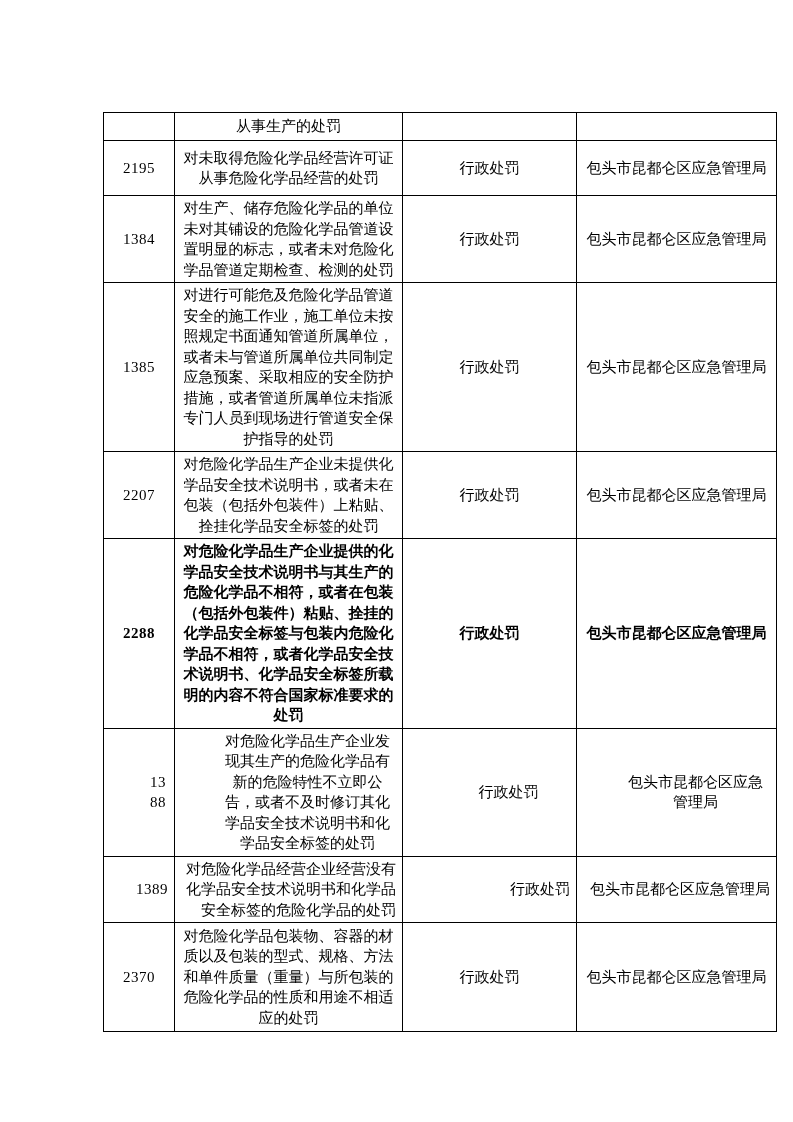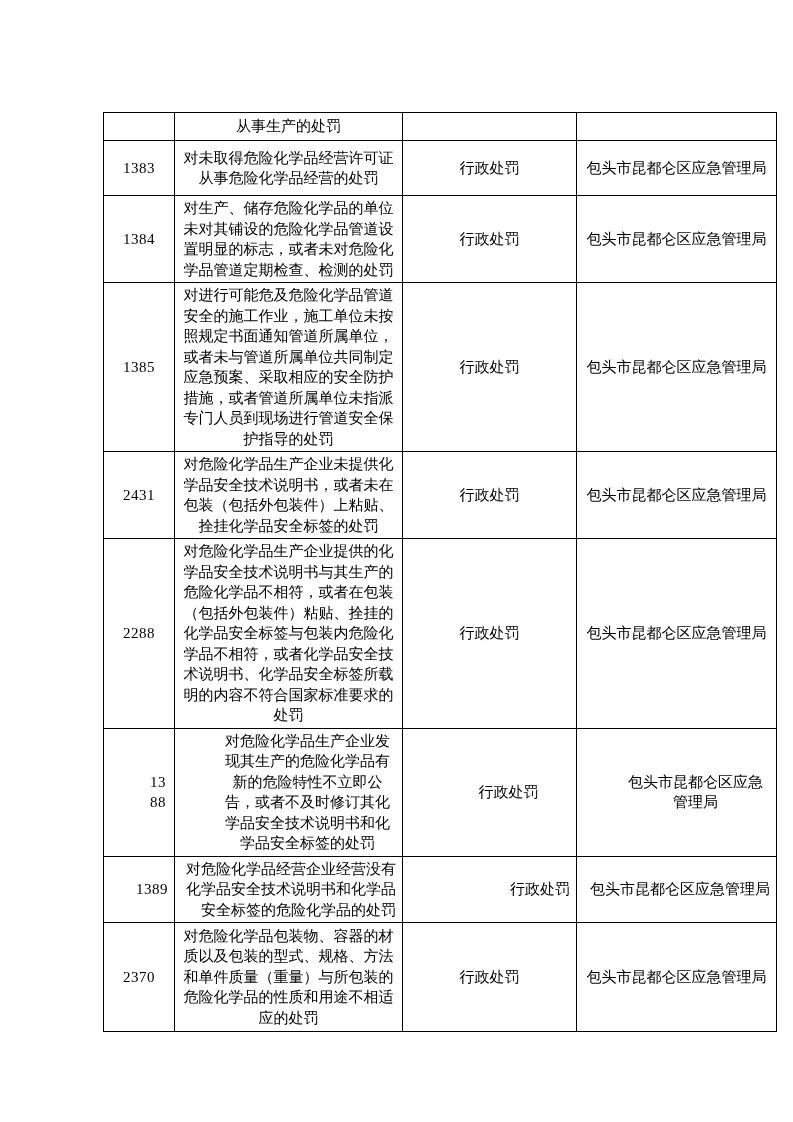--- a/index.html
+++ b/index.html
@@ -35,21 +35,21 @@
     padding: 2px 6px;
     word-break: break-all;
   }
   td.col-seq { padding: 2px 2px; letter-spacing: 0.5px; }
   
   tr:nth-child(1) td { height: 28px; }
   tr:nth-child(2) td { height: 55px; }
   tr:nth-child(3) td { height: 81px; }
   tr:nth-child(4) td { height: 163px; }
   tr:nth-child(5) td { height: 87px; font-family: Liberation Serif, serif; }
-  tr:nth-child(6) td { height: 186px; }
+  tr:nth-child(6) td { height: 186px; font-weight: bold; }
   tr:nth-child(7) td { height: 113px; padding-left: 44px; }
   tr:nth-child(8) td { height: 65px; text-align: right; }
   tr:nth-child(9) td { height: 109px; }
 </style>
 </head>
 <body>
 
 <div class="page">
   <table class="penalty-table">
     <colgroup>
@@ -59,39 +59,39 @@
       <col style="width:200px">
     </colgroup>
     <tbody id="penalty-table-body">
         <tr>
           <td class="col-seq"></td>
           <td class="col-description">从事生产的处罚</td>
           <td class="col-type"></td>
           <td class="col-authority"></td>
         </tr>
         <tr>
-          <td class="col-seq">1383</td>
+          <td class="col-seq">2195</td>
           <td class="col-description">对未取得危险化学品经营许可证从事危险化学品经营的处罚</td>
           <td class="col-type">行政处罚</td>
           <td class="col-authority">包头市昆都仑区应急管理局</td>
         </tr>
         <tr>
           <td class="col-seq">1384</td>
           <td class="col-description">对生产、储存危险化学品的单位未对其铺设的危险化学品管道设置明显的标志，或者未对危险化学品管道定期检查、检测的处罚</td>
           <td class="col-type">行政处罚</td>
           <td class="col-authority">包头市昆都仑区应急管理局</td>
         </tr>
         <tr>
           <td class="col-seq">1385</td>
           <td class="col-description">对进行可能危及危险化学品管道安全的施工作业，施工单位未按照规定书面通知管道所属单位，或者未与管道所属单位共同制定应急预案、采取相应的安全防护措施，或者管道所属单位未指派专门人员到现场进行管道安全保护指导的处罚</td>
           <td class="col-type">行政处罚</td>
           <td class="col-authority">包头市昆都仑区应急管理局</td>
         </tr>
         <tr>
-          <td class="col-seq">2431</td>
+          <td class="col-seq">2207</td>
           <td class="col-description">对危险化学品生产企业未提供化学品安全技术说明书，或者未在包装（包括外包装件）上粘贴、拴挂化学品安全标签的处罚</td>
           <td class="col-type">行政处罚</td>
           <td class="col-authority">包头市昆都仑区应急管理局</td>
         </tr>
         <tr>
           <td class="col-seq">2288</td>
           <td class="col-description">对危险化学品生产企业提供的化学品安全技术说明书与其生产的危险化学品不相符，或者在包装（包括外包装件）粘贴、拴挂的化学品安全标签与包装内危险化学品不相符，或者化学品安全技术说明书、化学品安全标签所载明的内容不符合国家标准要求的处罚</td>
           <td class="col-type">行政处罚</td>
           <td class="col-authority">包头市昆都仑区应急管理局</td>
         </tr>

